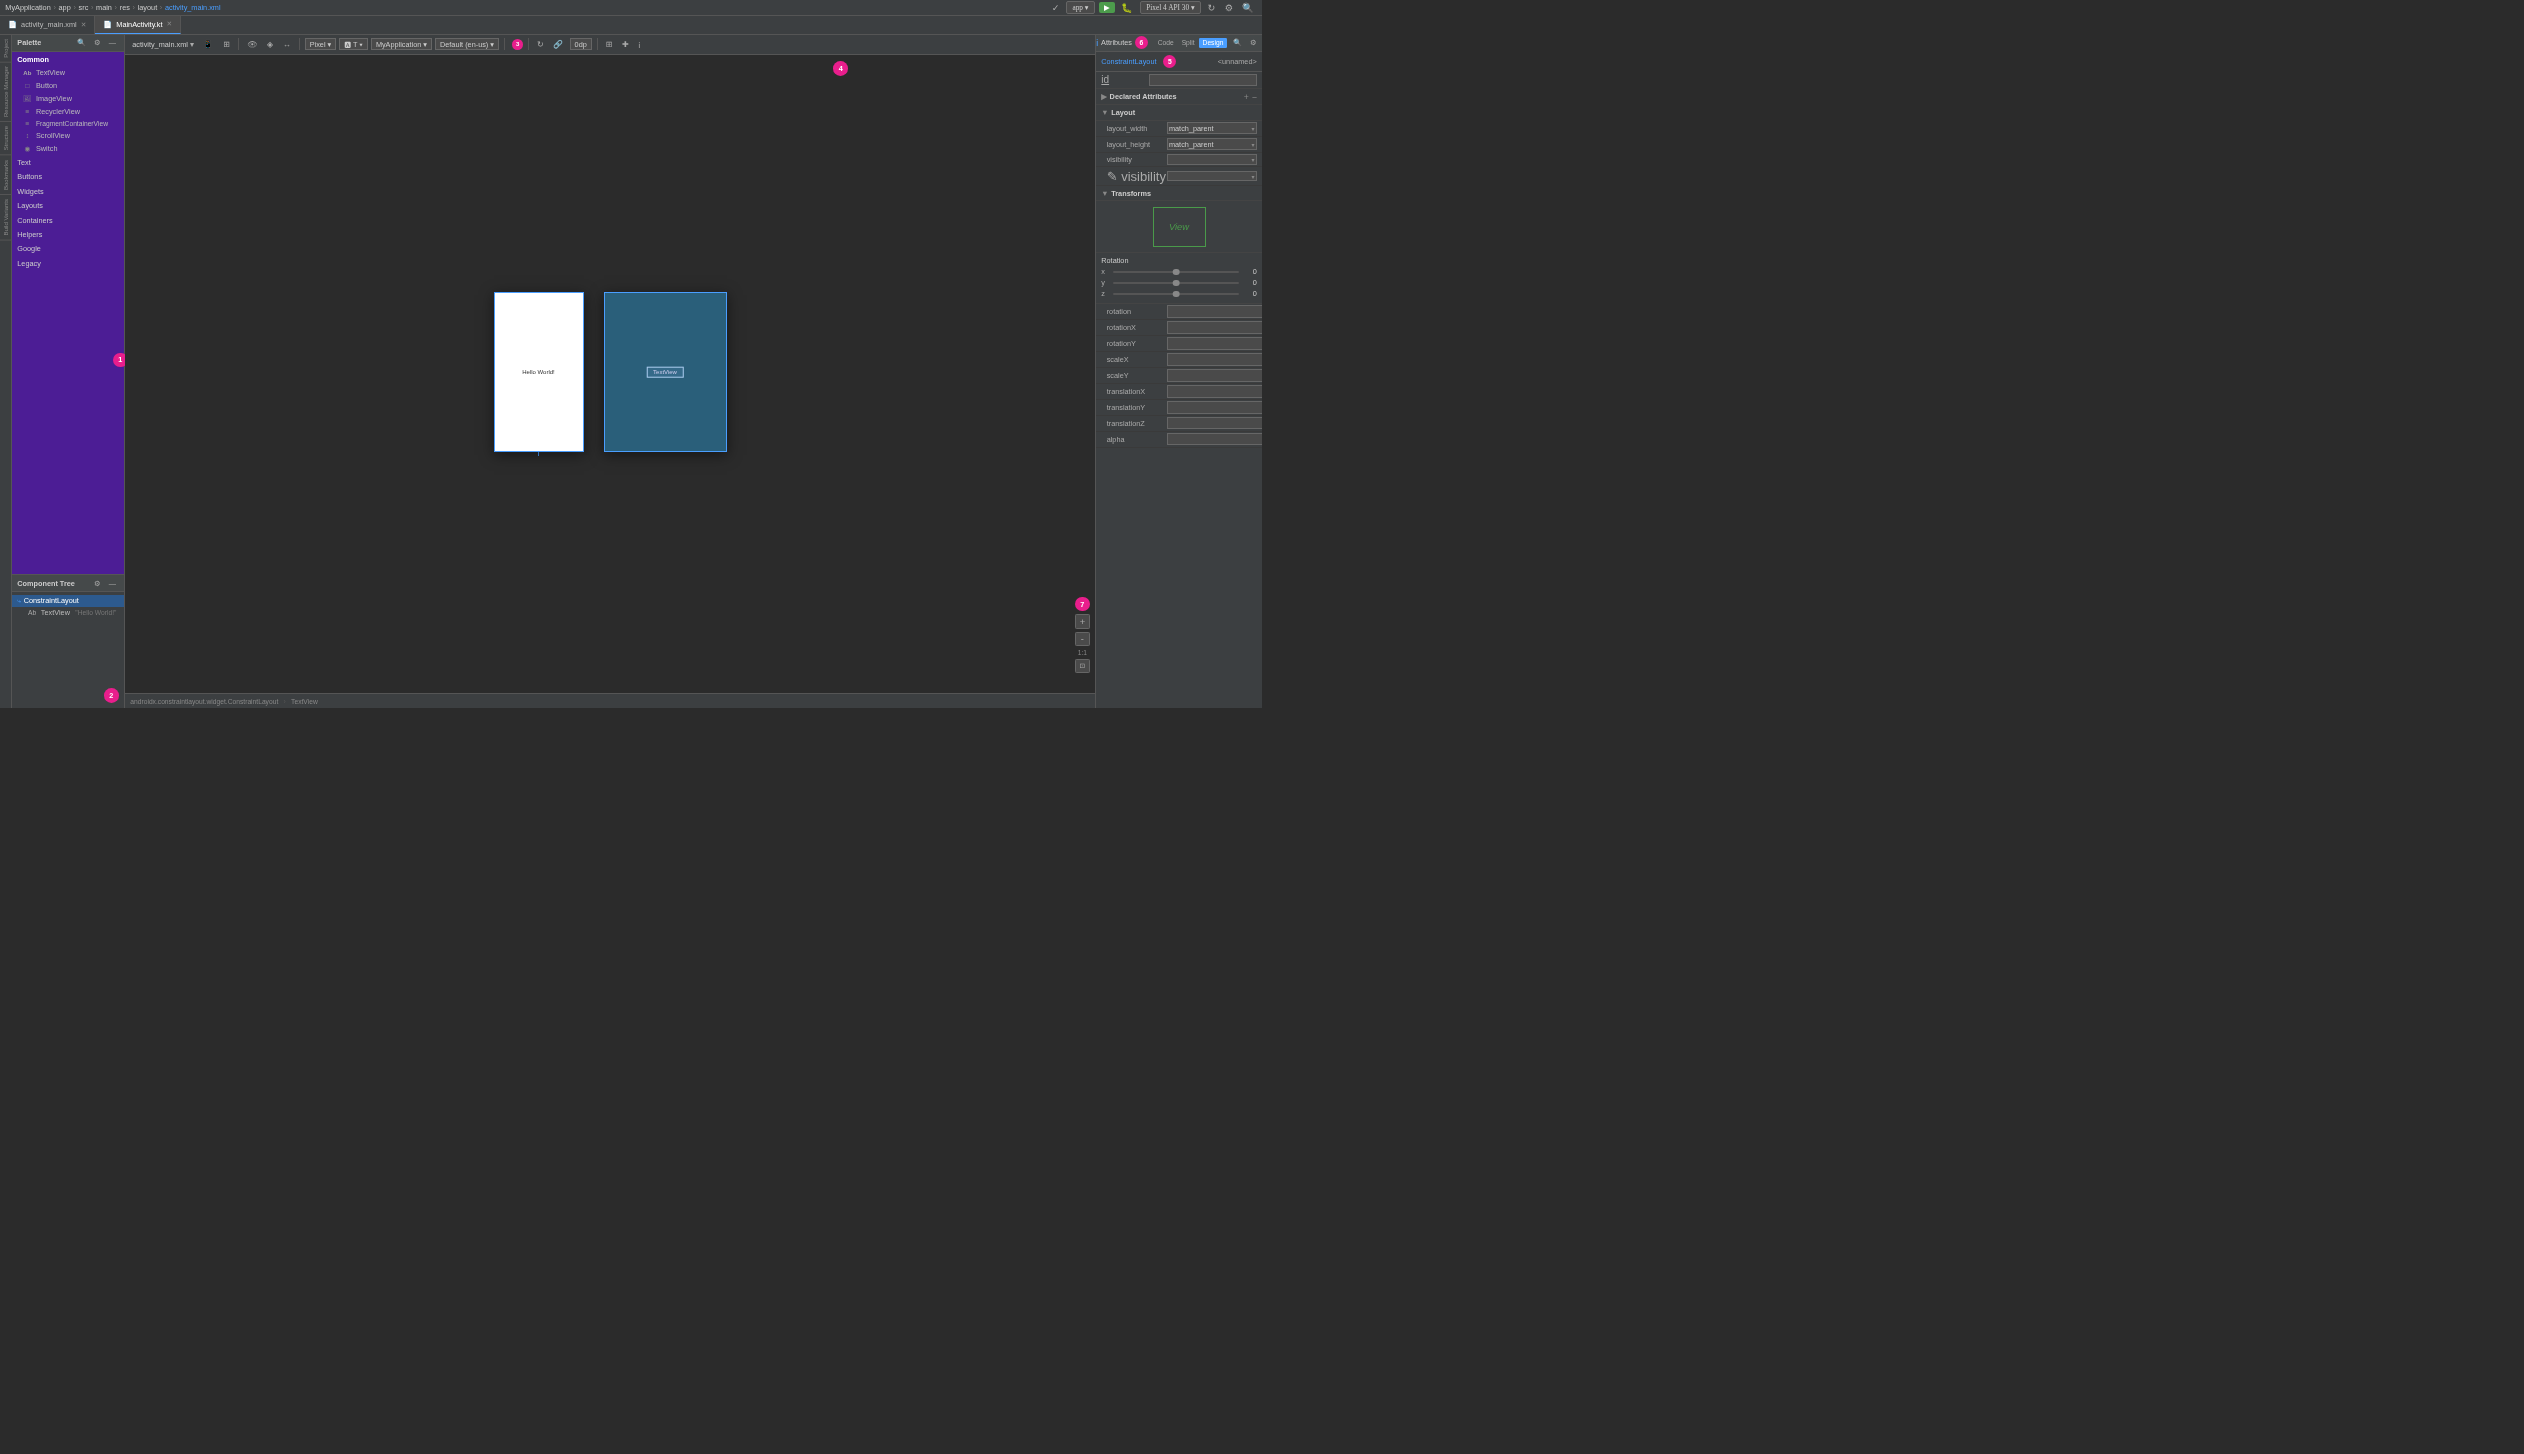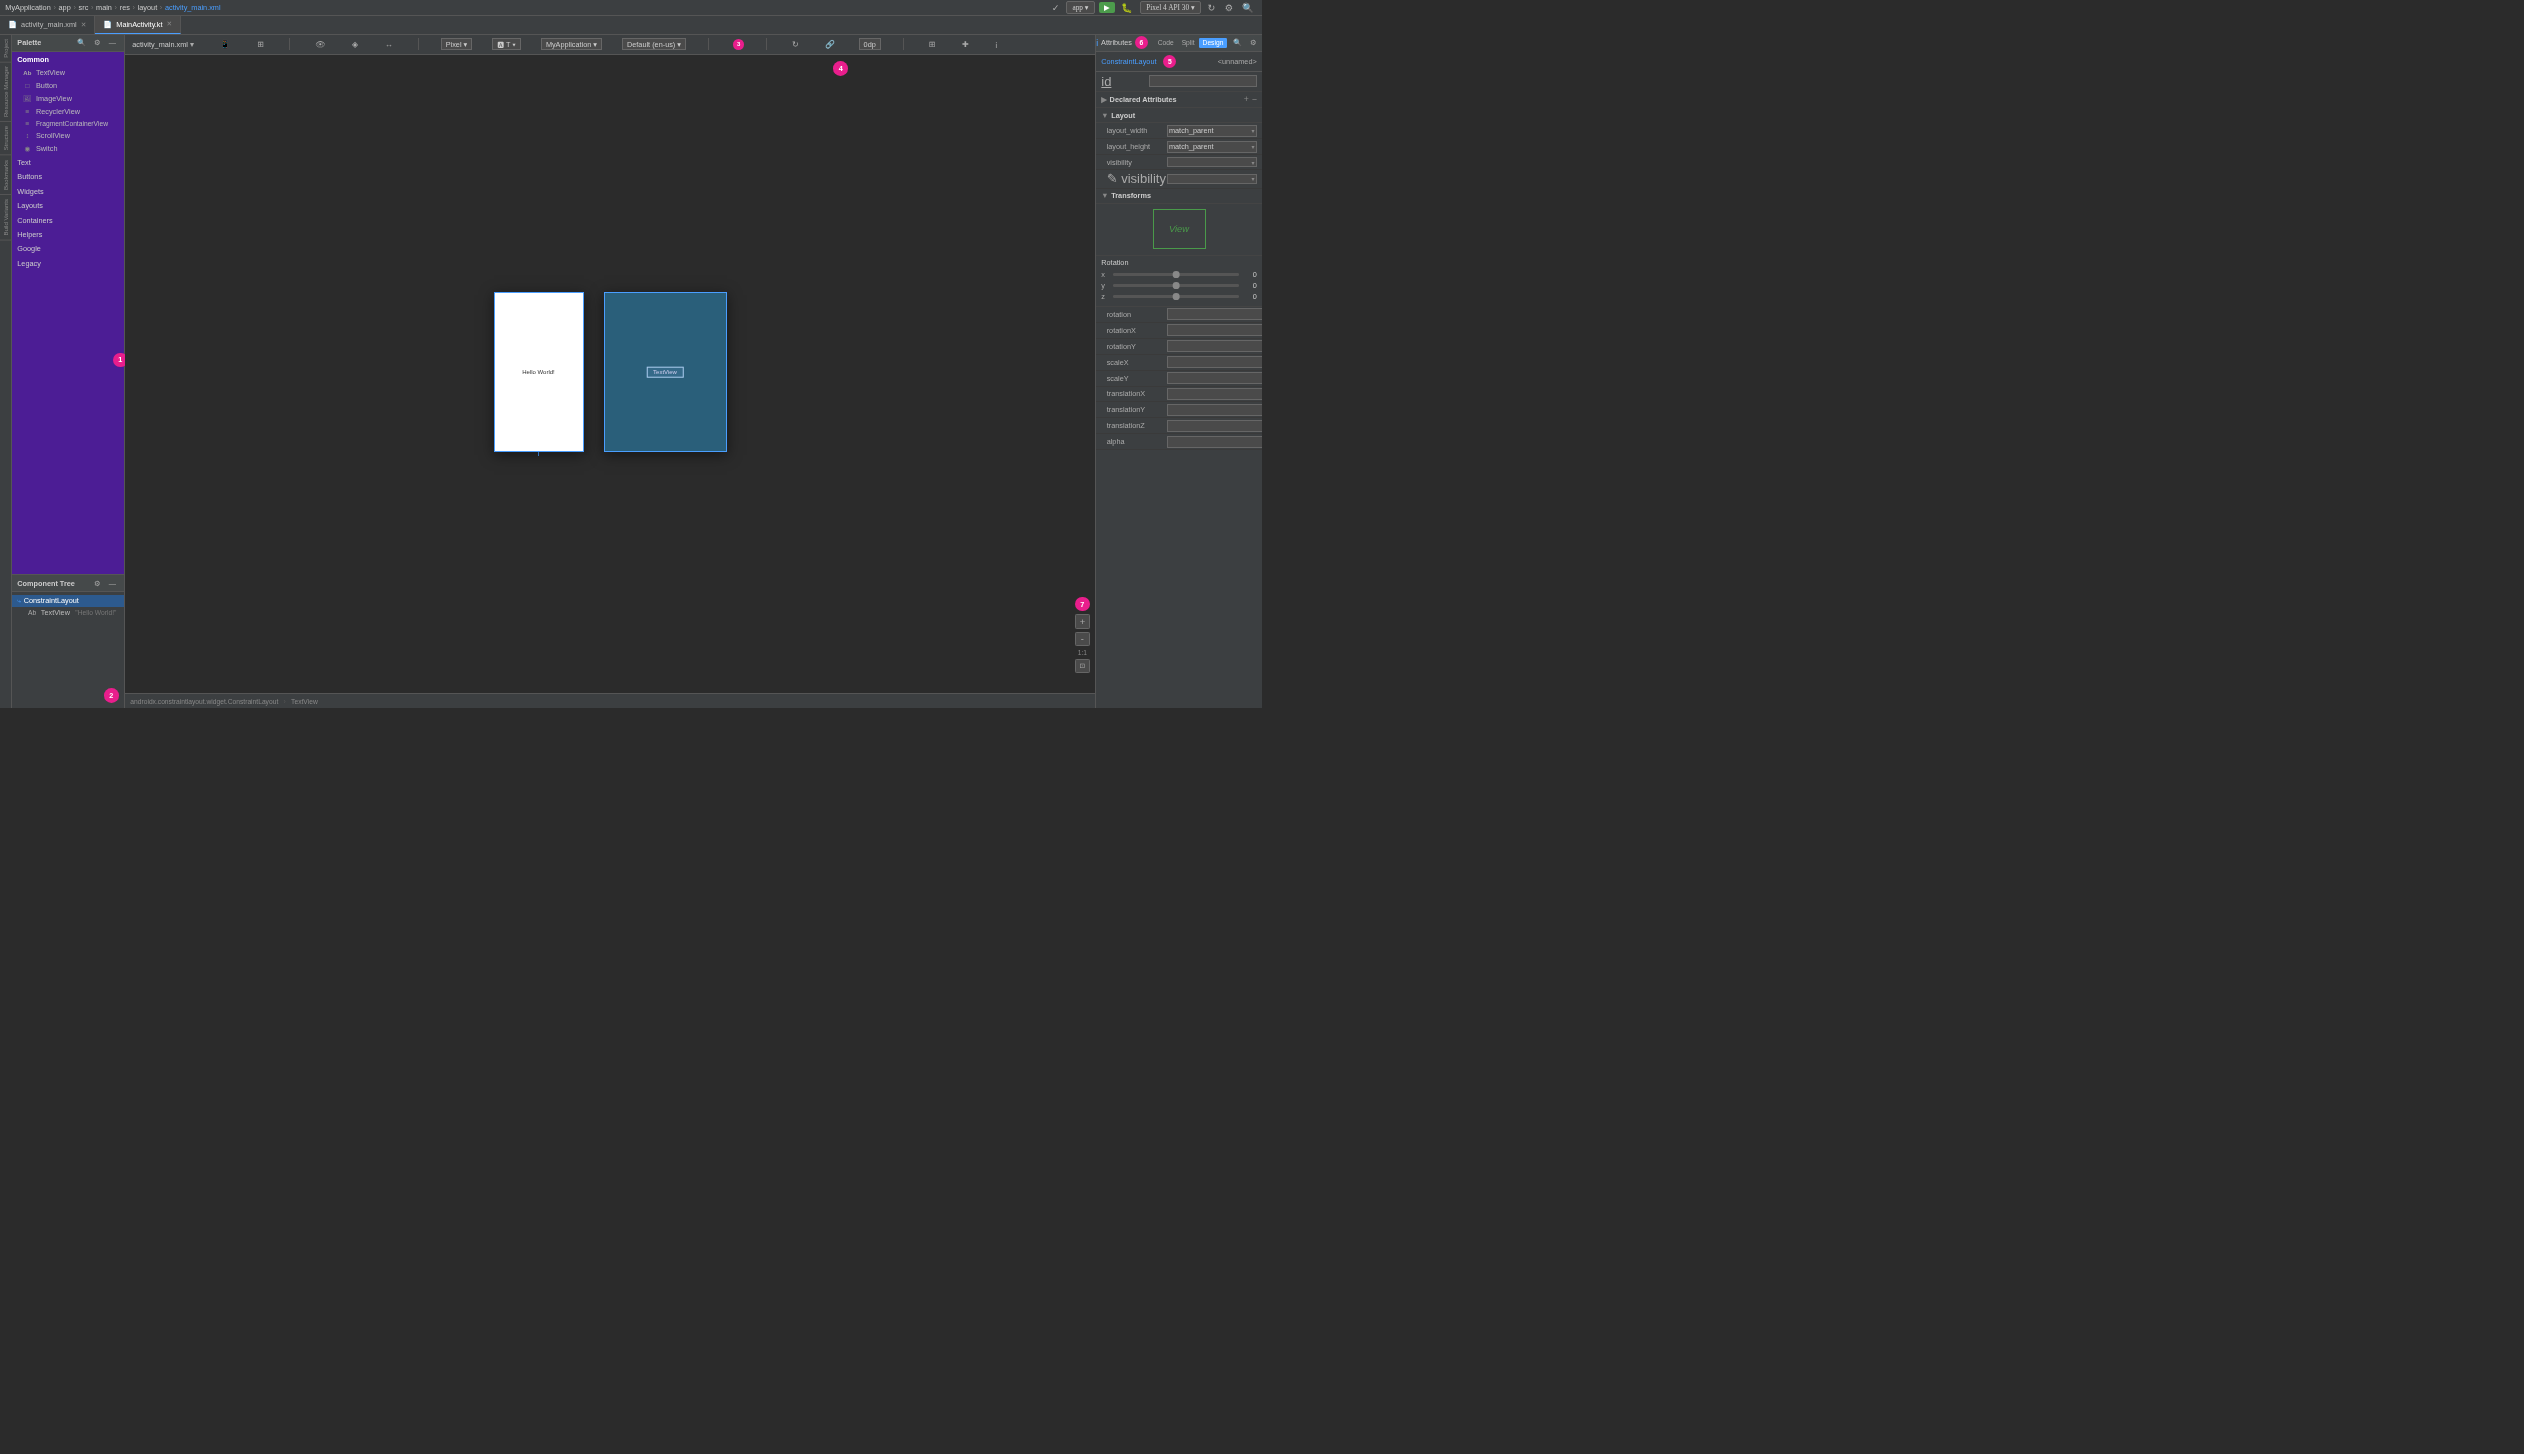--- a/index.html
+++ b/index.html
@@ -193,21 +193,21 @@
       flex-direction: column;
       background: #2b2b2b;
     }
     .toolbar {
       height: 20px;
       background: #3c3f41;
       border-bottom: 0.7px solid #555;
       display: flex;
       align-items: center;
       padding: 0 4px;
-      gap: 20px;
+      gap: 3px;
     }
     .toolbar-btn {
       background: none;
       border: none;
       color: #aaa;
       cursor: pointer;
       font-size: 8px;
       padding: 1.3px 3.3px;
       border-radius: 1.3px;
     }
@@ -370,21 +370,21 @@
       font-size: 7.3px;
     }
     .attr-id-row {
       display: flex;
       align-items: center;
       padding: 2px 5.3px;
       border-bottom: 0.7px solid #444;
     }
     .attr-id-label {
       width: 48px;
-      font-size: 13px;
+      font-size: 10px;
       color: #aaa;
       text-decoration: underline;
     }
     .attr-id-value {
       flex: 1;
       background: #4a4a4a;
       border: 0.7px solid #666;
       color: #ccc;
       font-size: 7.3px;
       padding: 0.7px 2.7px;

